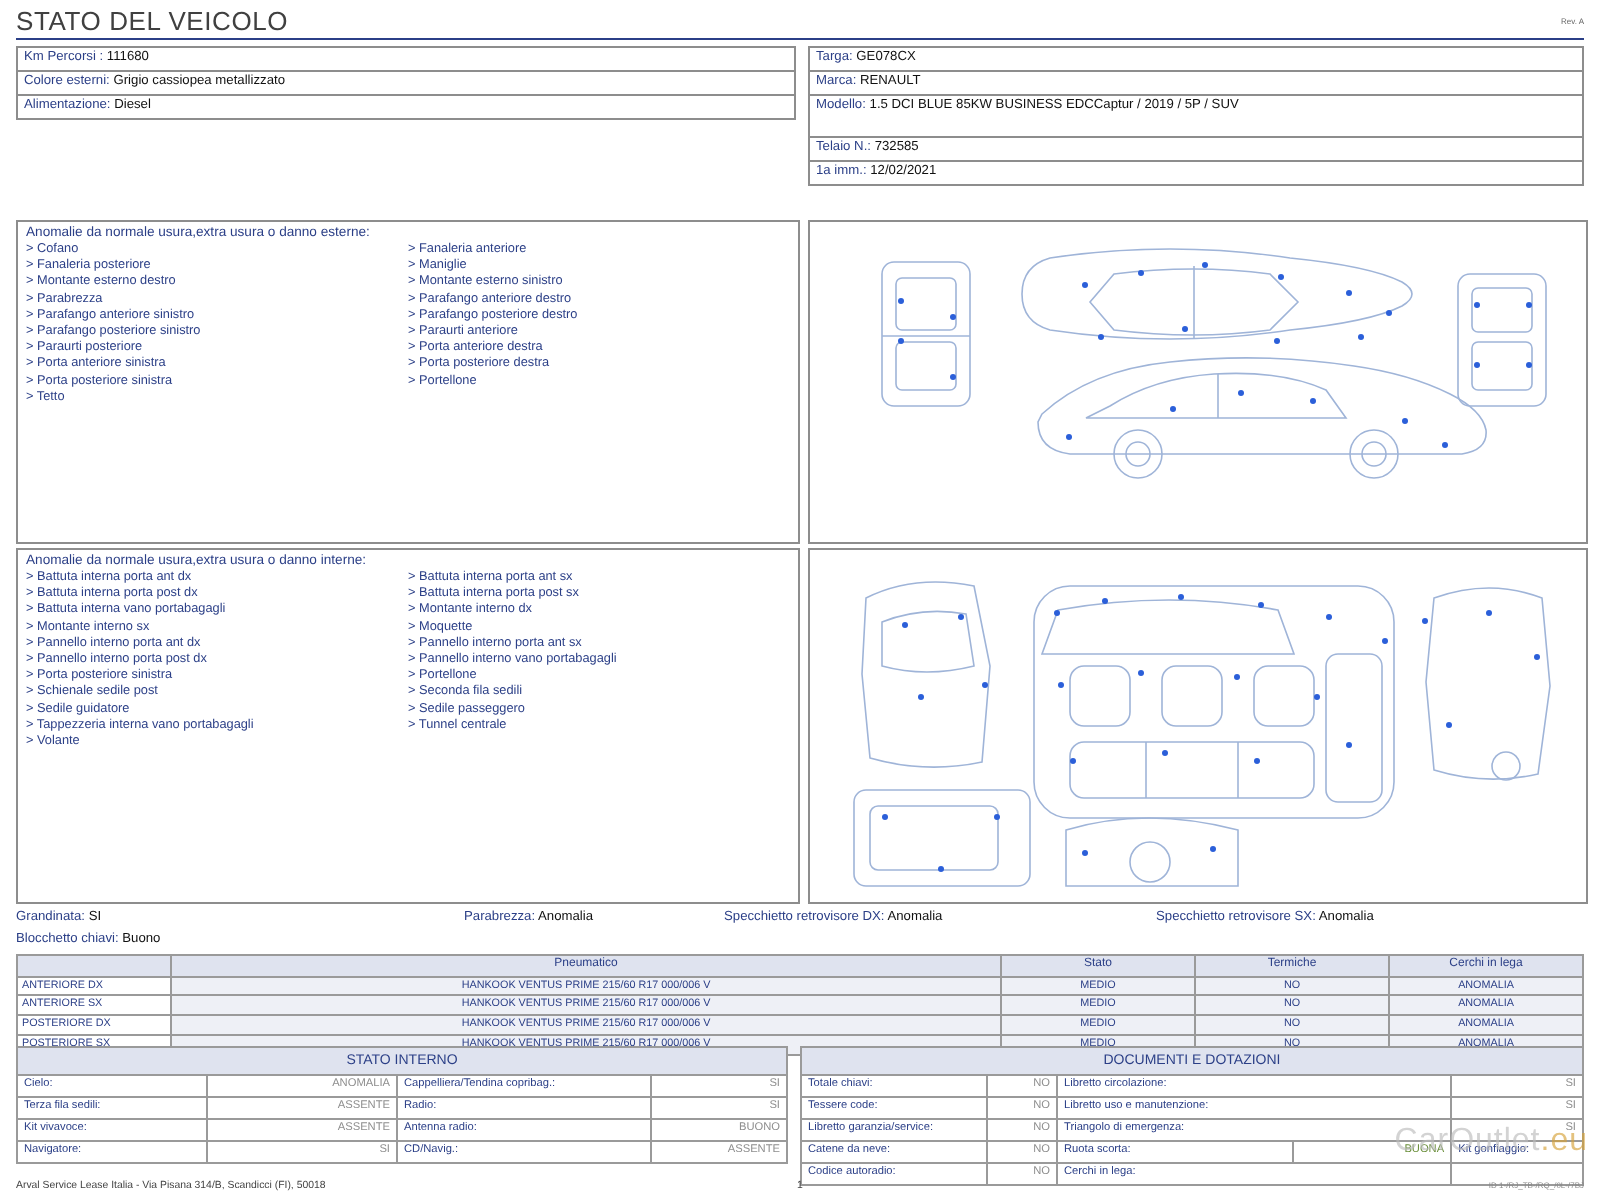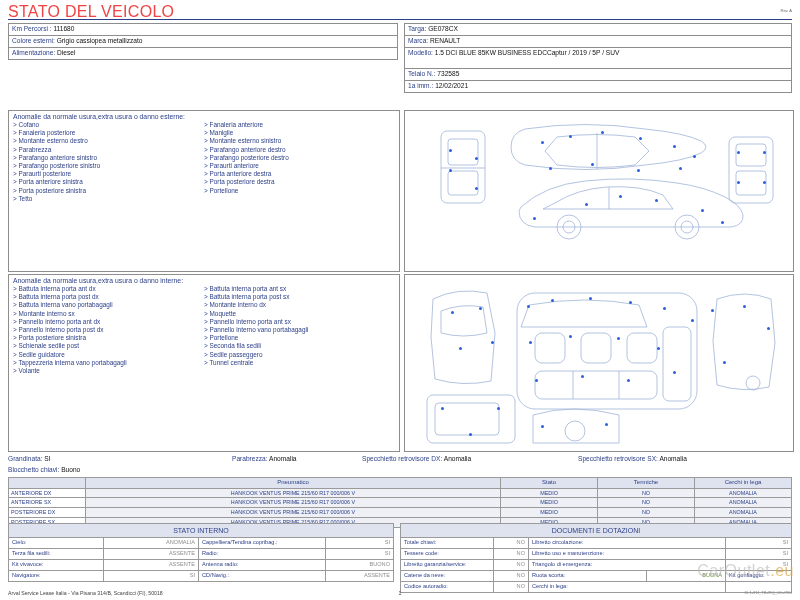--- a/index.html
+++ b/index.html
@@ -9,21 +9,21 @@
     font-family:"Liberation Sans", sans-serif;
     font-size:6.5px;
     color:#1b1b1b;
     overflow:hidden;
   }
   .page{position:relative;width:800px;height:600px;}
 
   
   .title{
     position:absolute;left:8px;top:3px;
-    font-size:16px;color:#ef4444;letter-spacing:.3px;
+    font-size:13px;color:#404040;letter-spacing:.3px;
   }
   .title-rule{
     position:absolute;left:8px;top:19px;width:784px;height:1px;background:#2b3f87;
   }
   .rev{position:absolute;right:8px;top:8px;font-size:4px;color:#666;}
 
   
   .tbl{position:absolute;border-collapse:collapse;}
   .tbl td{
     border:1px solid #8d8d8d;

